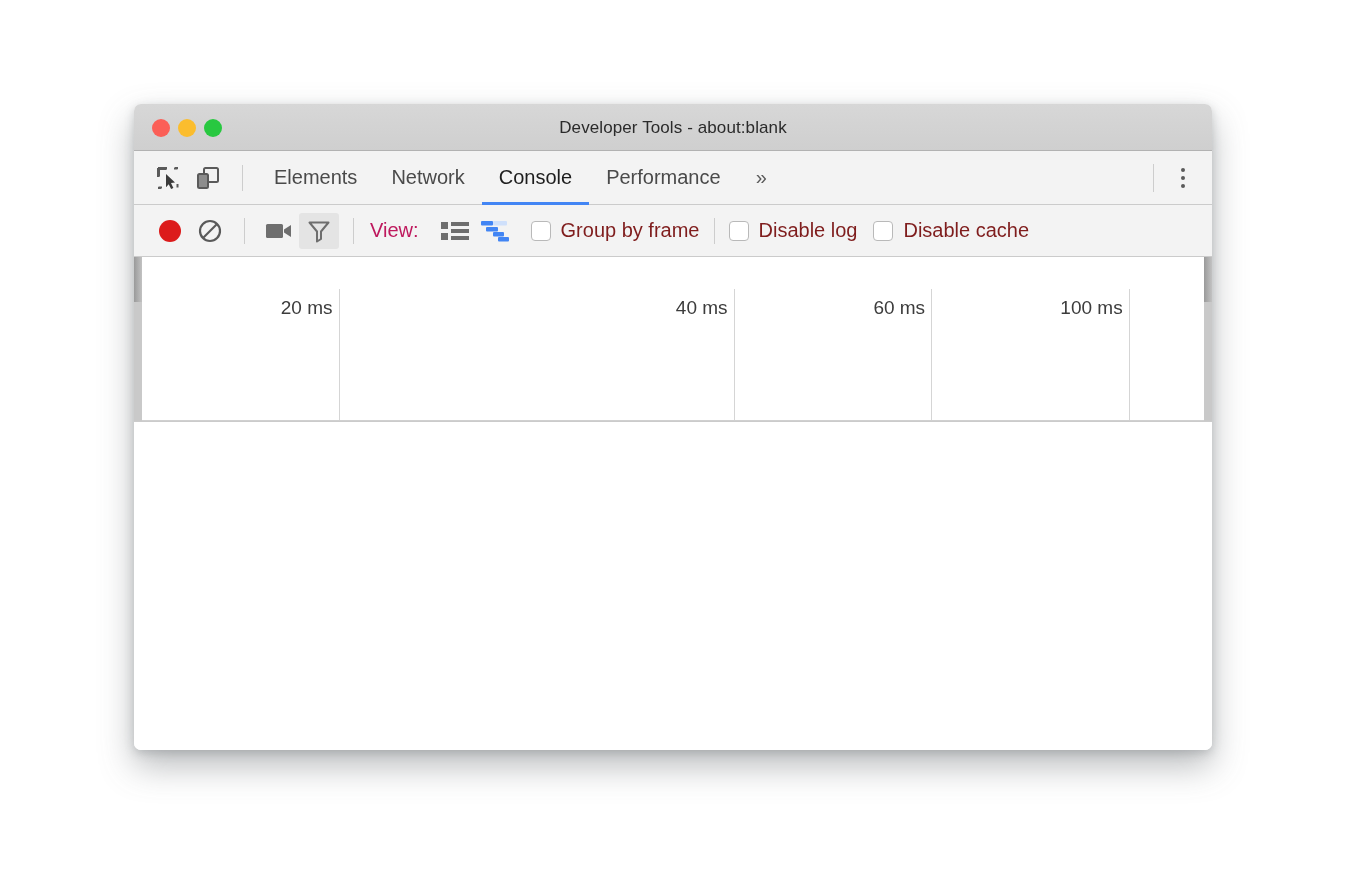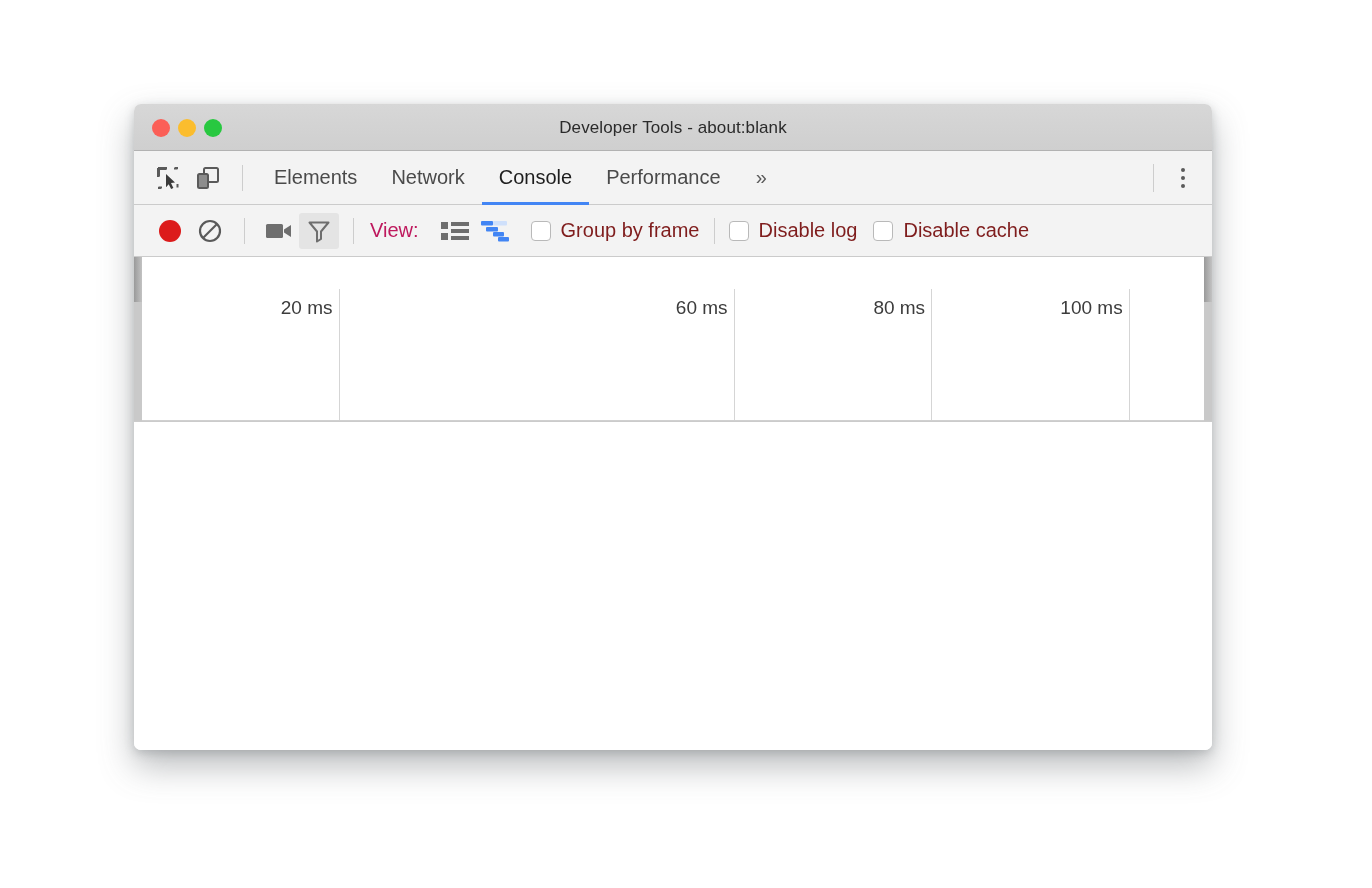--- a/index.html
+++ b/index.html
@@ -334,24 +334,24 @@
       <div class="ov-rail left"></div>
       <div class="ov-rail right"></div>
       <div class="ov-handle left"></div>
       <div class="ov-handle right"></div>
 
       <div class="ruler">
         <div class="tick" style="left:0;width:18.6%">
           <span>20 ms</span>
         </div>
         <div class="tick" style="left:37.2%;width:18.6%">
+          <span>40 ms</span>
+        </div>
+        <div class="tick" style="left:55.8%;width:18.6%">
           <span>60 ms</span>
-        </div>
-        <div class="tick" style="left:55.8%;width:18.6%">
-          <span>80 ms</span>
         </div>
         <div class="tick" style="left:74.4%;width:18.6%">
           <span>100 ms</span>
         </div>
         <div class="ruler-base"></div>
       </div>
     </div>
 
     <div class="main">
 

